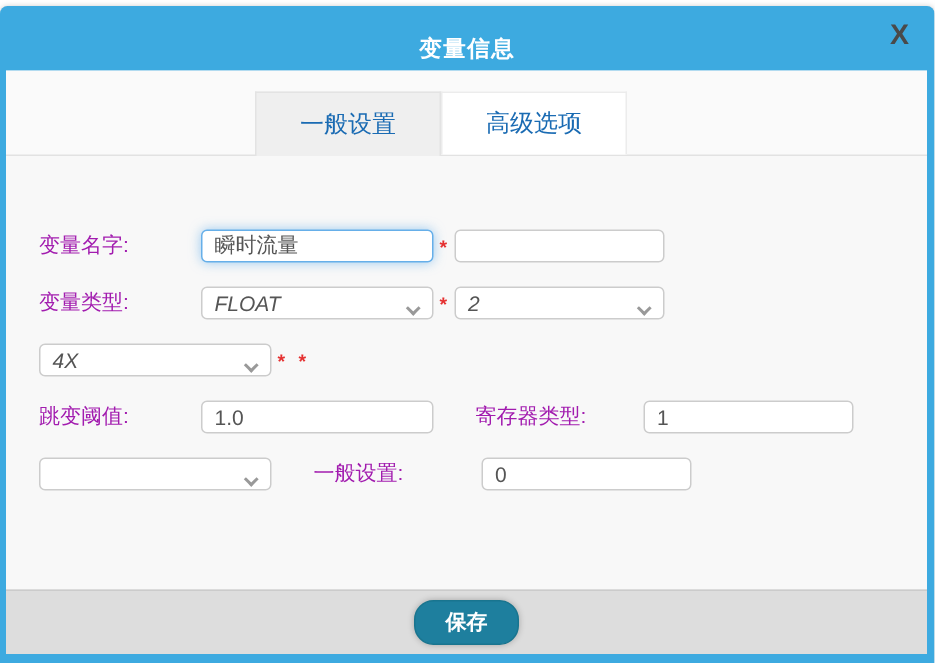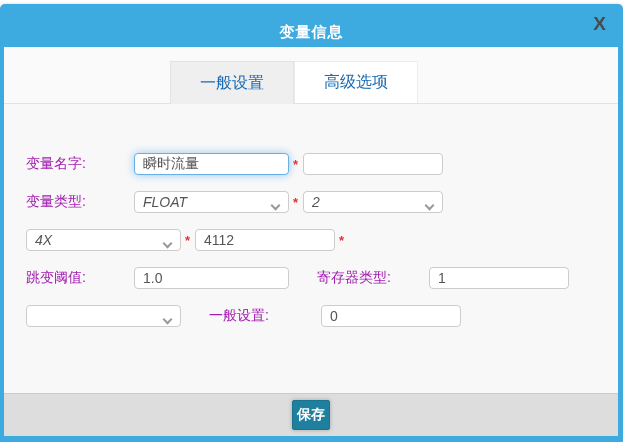--- a/index.html
+++ b/index.html
@@ -31,22 +31,22 @@
   .fl { width:155px; }
   .fr { width:140px; }
   .focused { border-color:#66AFE9; box-shadow:0 0 8px rgba(102,175,233,.65); }
   .select { position:relative; display:flex; align-items:center; padding-right:12px; cursor:pointer;font-style:italic; }
   .chev { position:absolute; right:9px; top:10px; width:7px; height:7px;
           border-right:2px solid #999; border-bottom:2px solid #999;
           transform:rotate(45deg); }
   .req { width:14px; padding-left:4px; color:#E53030; font-size:13px; font-weight:bold; }
   .footer { flex:0 0 43px; background:#DDDDDD; border-top:1px solid #CBCBCB;
             display:flex; justify-content:center; }
-  .save { margin-top:6px; width:38px; height:30px; background:#1E7F9E; color:#fff;
-          font-weight:bold; font-size:14px; border:1px solid #19758F; border-radius:2px;
+  .save { margin-top:6px; width:70px; height:30px; background:#1E7F9E; color:#fff;
+          font-weight:bold; font-size:14px; border:1px solid #19758F; border-radius:13px;
           display:flex; align-items:center; justify-content:center; cursor:pointer;
           box-shadow:0 0 4px rgba(0,0,0,.25); }
 </style>
 </head>
 <body>
 
 <div class="dialog">
   <div class="titlebar">
     <span class="title">变量信息</span>
     <span class="close">X</span>
@@ -82,21 +82,20 @@
         </div>
         <span class="req"></span>
       </div>
 
       <div class="row">
         <div class="field fl select">
           <span>4X</span>
           <i class="chev"></i>
         </div>
         <span class="req">*</span>
-        <input class="field fr" value="4112" style="">
         <span class="req">*</span>
       </div>
 
       <div class="row">
         <span class="lbl l">跳变阈值:</span>
         <input class="field fl" value="1.0" style="">
         <span class="req"></span>
         <span class="lbl r">寄存器类型:</span>
         <input class="field fr" value="1" style="">
         <span class="req"></span>

